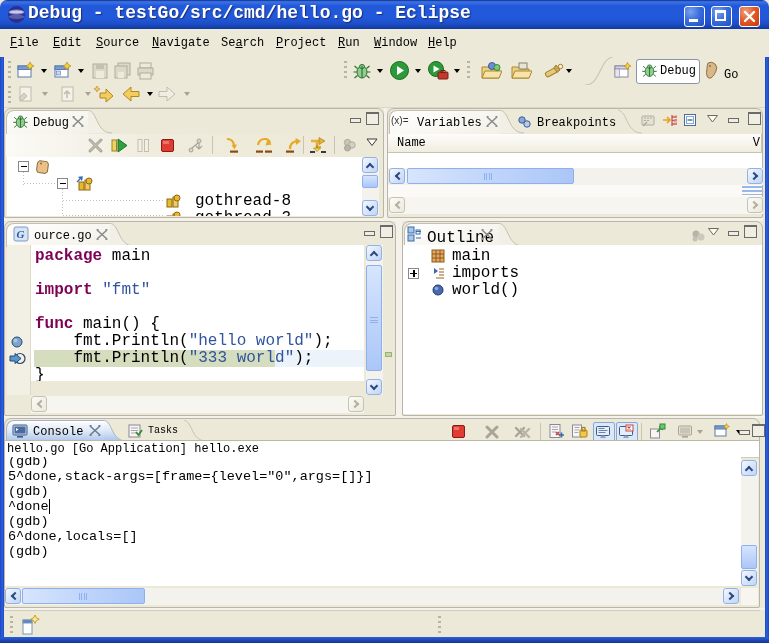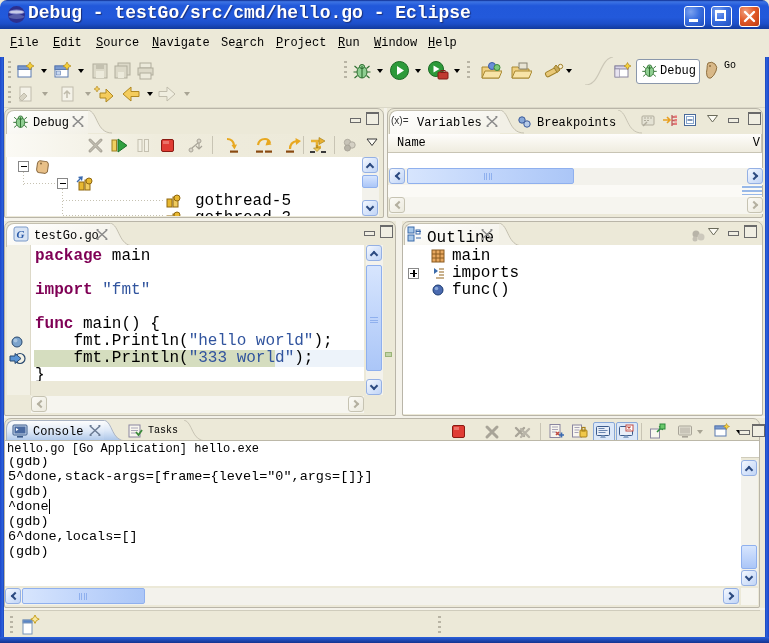--- a/index.html
+++ b/index.html
@@ -161,21 +161,21 @@
 <svg class="abs" style="left:641px;top:62px" width="17" height="17" viewBox="0 0 20 20">
     <ellipse cx="10" cy="11" rx="5" ry="6" fill="#8fce91" stroke="#2c6e2e"></ellipse>
     <ellipse cx="10" cy="5.5" rx="2.5" ry="2" fill="#8fce91" stroke="#2c6e2e"></ellipse>
     <path d="M10 5 V17 M5 11 H1.5 M15 11 H18.5 M5.5 7.5 L2.5 5 M14.5 7.5 L17.5 5 M5.5 14.5 L2.5 17 M14.5 14.5 L17.5 17" stroke="#2c6e2e" stroke-width="1.1" fill="none"></path>
   </svg>
 <div class="abs" style="left:660px;top:64px;font-size:12px">Debug</div>
 <svg class="abs" style="left:703px;top:61px" width="17" height="19" viewBox="0 0 17 19">
     <path d="M5 2 q4-2 7 1 q3 3 1 7 q-2 5 -5 7 q-3 1 -4-2 q-1-4 0-7 q0-4 1-6z" fill="#d8b888" stroke="#907040"></path>
     <circle cx="7" cy="5" r="1" fill="#907040"></circle>
   </svg>
-<div class="abs" style="left:724px;top:60px;font-size:10px">Go</div>
+<div class="abs" style="left:724px;top:68px;font-size:12px">Go</div>
 
 <div class="abs" id="tb2"></div>
 <div class="abs grip" style="left:8px;top:86px;height:17px"></div>
 <svg class="abs" style="left:16px;top:84px" width="20" height="20" viewBox="0 0 20 20">
     <rect x="4" y="3" width="11" height="14" fill="#f4f2e8" stroke="#c0bcac"></rect>
     <path d="M3 14 l5-5 3 3 -5 5z" fill="#d8d4c4" stroke="#c0bcac"></path>
   </svg>
 <div class="abs dd dis" style="left:42px;top:92px"></div>
 <svg class="abs" style="left:58px;top:84px" width="20" height="20" viewBox="0 0 20 20">
     <rect x="4" y="3" width="11" height="14" fill="#f4f2e8" stroke="#c0bcac"></rect>
@@ -301,21 +301,21 @@
       <rect x="4" y="6" width="5" height="8" fill="#e8b830" stroke="#906810"></rect>
       <rect x="10" y="4" width="5" height="10" fill="#f0cc60" stroke="#906810"></rect>
       <circle cx="14" cy="5" r="3" fill="#e8b830" stroke="#906810"></circle>
       <path d="M2 6 L7 1 M3.5 1.5 L7 1 L6.5 4.5" stroke="#3a6ab0" stroke-width="1.4" fill="none"></path>
     </svg>
  <svg style="position:absolute;left:156px;top:36px" width="20" height="16" viewBox="0 0 20 16">
       <rect x="4" y="6" width="5" height="8" fill="#e8b830" stroke="#906810"></rect>
       <rect x="10" y="4" width="5" height="10" fill="#f0cc60" stroke="#906810"></rect>
       <circle cx="14" cy="5" r="3" fill="#e8b830" stroke="#906810"></circle>
     </svg>
- <div class="abs treetxt" style="left:188px;top:36px">gothread-5</div>
+ <div class="abs treetxt" style="left:188px;top:36px">gothread-8</div>
  <svg style="position:absolute;left:156px;top:53px" width="20" height="16" viewBox="0 0 20 16">
       <rect x="4" y="6" width="5" height="8" fill="#e8b830" stroke="#906810"></rect>
       <rect x="10" y="4" width="5" height="10" fill="#f0cc60" stroke="#906810"></rect>
       <circle cx="14" cy="5" r="3" fill="#e8b830" stroke="#906810"></circle>
     </svg>
  <div class="abs treetxt" style="left:188px;top:53px">gothread-3</div>
 </div>
 <div class="abs" style="left:362px;top:157px;width:17px;height:59px;background:#f3f2ec">
  <div class="sbtn" style="left:0;top:0">
       <div class="arr up"></div>
@@ -406,21 +406,21 @@
 <div class="abs panel" style="left:4px;top:221px;width:392px;height:195px"></div>
 <div class="abs" style="left:6px;top:223px;width:104px;height:24px;background:linear-gradient(160deg,#ffffff,#f2f0e6);border-top:1px solid #c4c0b0;border-left:1px solid #c4c0b0;border-radius:8px 0 0 0;box-sizing:border-box"></div>
 <svg class="abs" style="left:110px;top:223px" width="26" height="24" viewBox="0 0 26 24">
     <path d="M0 0 C10 2 8 23 24 23 L0 23 z" fill="#f2f0e6"></path>
     <path d="M0 0 C10 2 8 23 24 23" fill="none" stroke="#c4c0b0"></path>
   </svg>
 <svg class="abs" style="left:13px;top:226px" width="16" height="16" viewBox="0 0 16 16">
     <rect x="1" y="1" width="14" height="14" rx="2" fill="#d8e4f4" stroke="#7a9ac8"></rect>
     <text x="3.5" y="12" font-size="11" font-family="Liberation Serif" font-style="italic" font-weight="bold" fill="#2a5aa8">G</text>
   </svg>
-<div class="abs" style="left:34px;top:229px;font-size:12px">testGo.go</div>
+<div class="abs" style="left:34px;top:229px;font-size:12px">ource.go</div>
 <svg class="abs" style="left:95px;top:228px" width="14" height="13" viewBox="0 0 14 13">
     <path d="M2 2 L12 11 M12 2 L2 11" stroke="#8a8a8a" stroke-width="1.5"></path>
     <path d="M1.6 1.6 h2 M10.4 1.6 h2 M1.6 11.4 h2 M10.4 11.4 h2" stroke="#8a8a8a" stroke-width="1.2"></path>
   </svg>
 <div class="abs minmax" style="left:363px;top:227px">
     <div style="position:absolute;left:1px;top:4px;width:9px;height:3px;border:1px solid #6a6a6a;background:#f0eee2"></div>
   </div>
 <div class="abs minmax" style="left:380px;top:225px">
     <div style="position:absolute;left:0;top:0;width:11px;height:10px;border:1px solid #6a6a6a;border-top-width:2px;background:#f0eee2"></div>
   </div>
@@ -512,21 +512,21 @@
     </div>
  <svg style="position:absolute;left:27px;top:20px" width="16" height="16" viewBox="0 0 16 16">
       <path d="M4 3 l4 3 -4 3z" fill="#3a6aaa"></path>
       <path d="M9 4 h5 M9 7 h5 M9 10 h5 M6 13 h8" stroke="#b89868" stroke-width="1.4"></path>
     </svg>
  <div class="abs treetxt" style="left:49px;top:20px">imports</div>
  <svg style="position:absolute;left:27px;top:37px" width="16" height="16" viewBox="0 0 16 16">
       <circle cx="8" cy="8" r="5" fill="#4a6ab0" stroke="#1a3a70"></circle>
       <circle cx="6.5" cy="6.5" r="1.8" fill="#8aa8d8"></circle>
     </svg>
- <div class="abs treetxt" style="left:49px;top:37px">func()</div>
+ <div class="abs treetxt" style="left:49px;top:37px">world()</div>
 </div>
 
 <div class="abs panel" style="left:4px;top:418px;width:756px;height:190px"></div>
 <div class="abs" style="left:6px;top:420px;width:98px;height:22px;background:linear-gradient(180deg,#fdfdfc 0%,#dde8f7 50%,#a9c4e8 100%);border-top:1px solid #aab4c4;border-left:1px solid #aab4c4;border-radius:8px 0 0 0;box-sizing:border-box"></div>
 <svg class="abs" style="left:104px;top:420px" width="24" height="22" viewBox="0 0 24 22">
     <defs>
       <linearGradient id="ctg" x1="0" y1="0" x2="0" y2="1">
         <stop offset="0" stop-color="#fdfdfc"></stop>
         <stop offset=".5" stop-color="#dde8f7"></stop>
         <stop offset="1" stop-color="#a9c4e8"></stop>

